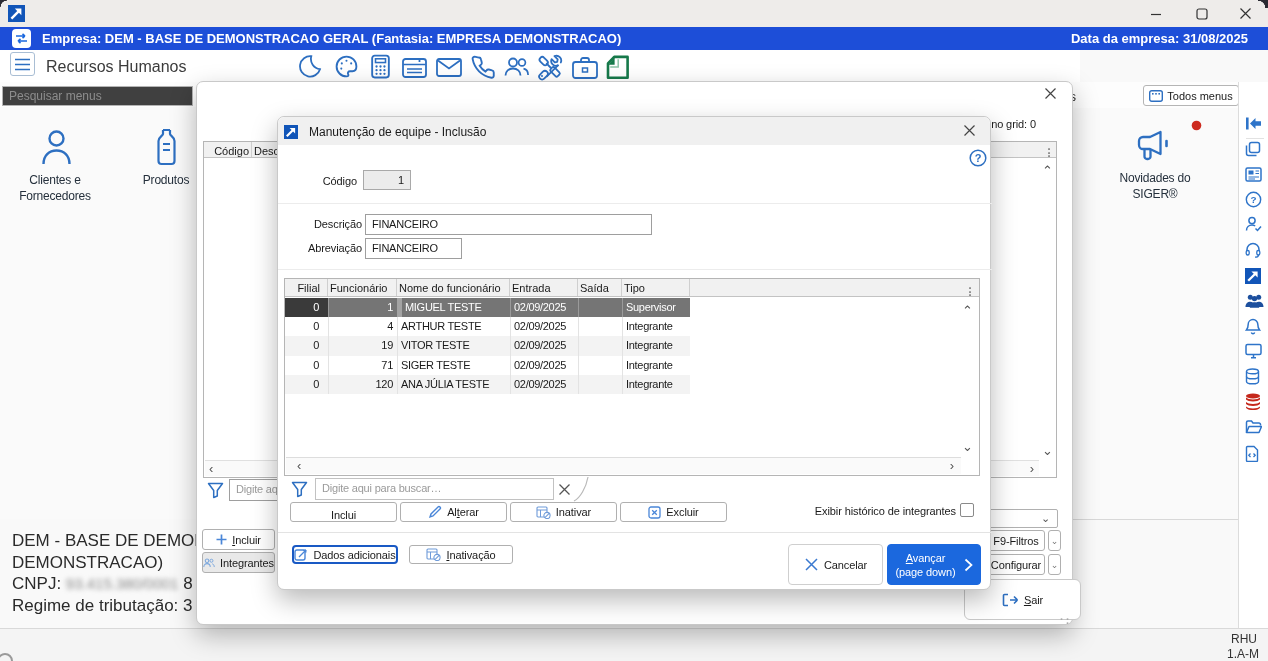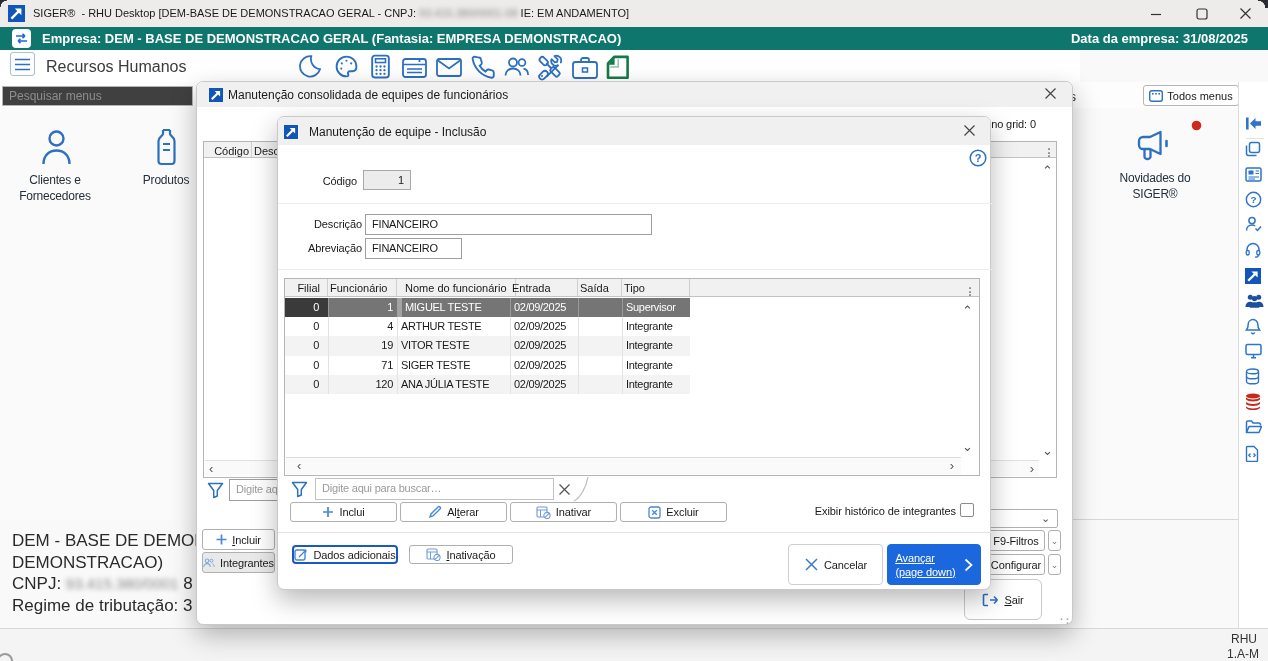--- a/index.html
+++ b/index.html
@@ -5,21 +5,21 @@
 * { margin:0; padding:0; box-sizing:border-box; }
 html,body { width:1268px; height:661px; overflow:hidden; font-family:"Liberation Sans", sans-serif; }
 body { position:relative; background:#f9f9f9; }
 .abs { position:absolute; }
 
 
 #titlebar { left:0; top:0; width:1268px; height:27px; background:#eeecea; }
 #titlebar .ttext { left:33px; top:7px; font-size:11px; color:#1a1a1a; white-space:nowrap; }
 .blurred { color:#888; filter:blur(2.5px); font-size:11px; }
 .wbtn { top:0; width:46px; height:27px; display:flex; align-items:center; justify-content:center; color:#333; }
-#bluebar { left:0; top:27px; width:1268px; height:23px; background:#0f766e; color:#fff; font-size:13px; font-weight:bold; }
+#bluebar { left:0; top:27px; width:1268px; height:23px; background:#1d4ed8; color:#fff; font-size:13px; font-weight:bold; }
 #bluebar .bicon { left:12px; top:2px; width:19px; height:19px; background:#fff; border-radius:4px; display:flex; align-items:center; justify-content:center; }
 #bluebar .btext { left:42px; top:4px; }
 #bluebar .bdate { right:20px; top:4px; }
 
 
 #toolbar { left:0; top:50px; width:1080px; height:32px; background:#fff; }
 #hamb { left:10px; top:2px; width:25px; height:24px; border:1px solid #a9bed4; border-radius:3px; display:flex; align-items:center; justify-content:center; }
 #rh-title { left:46px; top:8px; font-size:16px; color:#3b3b3b; }
 .ticn { position:absolute; top:54px; }
 
@@ -71,21 +71,20 @@
 </head>
 <body>
 
 
 <div class="abs" id="titlebar">
   <svg class="abs" style="left:8px;top:5px;" width="17" height="17">
       <rect x="0" y="0" width="17" height="17" fill="#1155b8"></rect>
       <path d="M3.4 13.6 L10.6 6.4" stroke="#fff" stroke-width="2.4" fill="none"></path>
       <path d="M6.8 3.6 H13.4 V10.2 Z" fill="#fff"></path>
     </svg>
-  <div class="abs ttext">SIGER®&nbsp; - RHU Desktop [DEM-BASE DE DEMONSTRACAO GERAL - CNPJ: <span class="blurred">93.415.380/0001-08</span> IE: EM ANDAMENTO]</div>
   <div class="abs wbtn" style="left:1133px;">
       <svg width="12" height="12">
         <path d="M1 6.5 H11" stroke="#333" stroke-width="1.2"></path>
       </svg>
     </div>
   <div class="abs wbtn" style="left:1179px;">
       <svg width="12" height="12">
         <rect x="1" y="1" width="10" height="10" rx="2" fill="none" stroke="#333" stroke-width="1.2"></rect>
       </svg>
     </div>
@@ -299,28 +298,20 @@
         <path d="M1.5 12.5 L4 6.5 H16.5 L14 12.5 Z" fill="none" stroke="#2e74c9" stroke-width="1.5" stroke-linejoin="round"></path>
       </svg></div>
     <div class="sbi" style="top:445px;"><svg width="14" height="17" viewBox="0 0 14 17">
         <path d="M1.5 15.5 v -13 a 1 1 0 0 1 1 -1 h 6.5 l 3.5 3.5 v 10.5 a 1 1 0 0 1 -1 1 h -9 a 1 1 0 0 1 -1 -1 Z" fill="none" stroke="#2e74c9" stroke-width="1.4"></path>
         <path d="M5.5 8.5 L3.8 10.3 L5.5 12 M8.5 8.5 L10.2 10.3 L8.5 12" fill="none" stroke="#2e74c9" stroke-width="1.3"></path>
       </svg></div>
   </div>
 
 
 <div class="abs dlg" id="dlg1">
-  <div class="dlg-title">
-    <svg style="position:absolute;left:10px;top:7px;" width="14" height="14">
-        <rect width="14" height="14" fill="#1155b8"></rect>
-        <path d="M2.8 11.2 L8.8 5.2" stroke="#fff" stroke-width="2.2" fill="none"></path>
-        <path d="M5.6 2.9 H11.1 V8.4 Z" fill="#fff"></path>
-      </svg>
-    <div class="dtext">Manutenção consolidada de equipes de funcionários</div>
-  </div>
   <div class="dlg-close" style="right:13px;"><svg width="13" height="13">
         <path d="M1.5 1.5 L11.5 11.5 M11.5 1.5 L1.5 11.5" stroke="#444" stroke-width="1.2"></path>
       </svg></div>
   <div class="lbl" style="right:36px; top:36px; font-size:11px;">Registros no grid: 0</div>
 
   <div class="gridpanel" style="left:6px; top:59px; width:854px; height:337px;">
     <div class="ghead" style="height:16px;">
       <div class="gcell" style="left:0; width:48px; text-align:right;">Código</div>
       <div class="gcell" style="left:48px; width:352px;">Descrição</div>
     </div>
@@ -353,21 +344,21 @@
       <span>Integrantes</span>
     </div>
 
   <div class="btn" style="left:759px; top:427px; width:102px; height:19px; border-radius:2px;">
       <span style="position:absolute; right:7px; top:2px; color:#555;">⌄</span>
     </div>
   <div class="btn" style="left:790px; top:448px; width:58px; height:21px;">F9-Filtros</div>
   <div class="btn" style="left:851px; top:448px; width:13px; height:21px; font-size:9px; color:#777;">⌄</div>
   <div class="btn" style="left:790px; top:472px; width:58px; height:21px;">Configurar</div>
   <div class="btn" style="left:851px; top:472px; width:13px; height:21px; font-size:9px; color:#777;">⌄</div>
-  <div class="btn" style="left:767px; top:497px; width:78px; height:41px; border-radius:6px; border-color:#c9c9c9;">
+  <div class="btn" style="left:767px; top:497px; width:117px; height:41px; border-radius:6px; border-color:#c9c9c9;">
       <svg width="17" height="14" viewBox="0 0 17 14">
         <path d="M6 1.5 H2.5 a 1 1 0 0 0 -1 1 v 9 a 1 1 0 0 0 1 1 H6 M8 7 h 7.5 M15.5 7 L12 3.5 M15.5 7 L12 10.5" fill="none" stroke="#2d6fc1" stroke-width="1.6"></path>
       </svg>
       <span><u>S</u>air</span>
     </div>
   <div class="dots3" style="right:4px; bottom:2px; color:#aaa;">.&nbsp;.<br>&nbsp;&nbsp;.</div>
 </div>
 
 
 <div class="abs dlg" id="dlg2">
@@ -394,21 +385,21 @@
   <div class="lbl" style="left:0px; top:101px; width:84px;">Descrição</div>
   <div class="inp" style="left:87px; top:97px; width:287px; height:21px;">FINANCEIRO</div>
   <div class="lbl" style="left:0px; top:125px; width:84px;">Abreviação</div>
   <div class="inp" style="left:87px; top:121px; width:97px; height:21px;">FINANCEIRO</div>
   <div class="sep" style="left:0px; top:152px; width:714px;"></div>
 
   <div class="gridpanel" id="grid2" style="left:6px; top:161px; width:696px; height:198px;">
     <div class="ghead" style="height:18px;">
       <div class="gcell" style="left:0; width:43px; text-align:right; padding-right:7px;">Filial</div>
       <div class="gcell" style="left:43px; width:69px; text-align:right; padding-right:9px;">Funcionário</div>
-      <div class="gcell" style="left:118px; width:113px;">Nome do funcionário</div>
+      <div class="gcell" style="left:112px; width:113px;">Nome do funcionário</div>
       <div class="gcell" style="left:225px; width:68px;">Entrada</div>
       <div class="gcell" style="left:293px; width:44px;">Saída</div>
       <div class="gcell" style="left:337px; width:68px;">Tipo</div>
     </div>
     <div id="gridrows">
         <div class="grow" style="left:0; top:19.0px; width:405px; height:19.2px; background:#757575; color:#ffffff;">
           <div class="gc" style="left:0px; width:43px; text-align:right; padding-right:9px;background:#3a3a3a;">0</div>
           <div class="gc" style="left:43px; width:69px; text-align:right; padding-right:4px;border-left:1px solid #9a9a9a;">1</div>
           <div class="gc" style="left:112px; width:113px; border-left:5px solid #a3a3a3;">MIGUEL TESTE</div>
           <div class="gc" style="left:225px; width:68px; border-left:1px solid #9a9a9a;">02/09/2025</div>
@@ -460,21 +451,21 @@
       <path d="M1.5 1.5 H15.5 L10.3 8.5 V14 L6.7 15.5 V8.5 Z" fill="none" stroke="#2d6fc1" stroke-width="1.5" stroke-linejoin="round"></path>
     </svg>
   <div class="inp" style="left:37px; top:361px; width:239px; height:22px; color:#9a9a9a; border-color:#c2c2c2;">Digite aqui para buscar…</div>
   <div class="abs" style="left:280px; top:365px;"><svg width="13" height="13">
         <path d="M1.5 1.5 L11.5 11.5 M11.5 1.5 L1.5 11.5" stroke="#555" stroke-width="1.3"></path>
       </svg></div>
   <svg style="position:absolute; left:294px; top:359px;" width="22" height="26">
       <path d="M2 25 C 8 22 14 12 16 1" stroke="#b9b9b9" stroke-width="1.2" fill="none"></path>
     </svg>
 
-  <div class="btn" style="left:12px; top:385px; width:107px; height:20px;">
+  <div class="btn" style="left:12px; top:385px; width:107px; height:20px;flex-direction:column;">
       <svg width="12" height="12">
         <path d="M6 1 V11 M1 6 H11" stroke="#4a86d8" stroke-width="1.7"></path>
       </svg>
       <span>Inclui</span>
     </div>
   <div class="btn" style="left:122px; top:385px; width:107px; height:20px;">
       <svg width="14" height="14" viewBox="0 0 14 14">
         <path d="M2 12 L3 9 L10 2 a 1.3 1.3 0 0 1 2 2 L5 11 Z" fill="none" stroke="#4a86d8" stroke-width="1.4"></path>
       </svg>
       <span>Al<u>t</u>erar</span>
@@ -516,21 +507,21 @@
       </svg>
       <span><u>I</u>nativação</span>
     </div>
   <div class="btn" style="left:510px; top:427px; width:95px; height:41px; border-radius:4px; border-color:#cfcfcf;">
       <svg width="15" height="15">
         <path d="M2 2 L13 13 M13 2 L2 13" stroke="#3a79d0" stroke-width="1.5"></path>
       </svg>
       <span>Cancelar</span>
     </div>
   <div class="btn" style="left:609px; top:427px; width:94px; height:41px; border-radius:4px; background:#1b68de; border-color:#1b68de; color:#fff; gap:8px;">
-      <span style="line-height:14px;text-decoration:underline;"><u>A</u>vançar<br>(page down)</span>
+      <span style="text-align:center; line-height:14px;"><u>A</u>vançar<br>(page down)</span>
       <svg width="9" height="14">
         <path d="M1.5 1.5 L7.5 7 L1.5 12.5" stroke="#fff" stroke-width="1.7" fill="none"></path>
       </svg>
     </div>
 </div>
 
 
 
 
 </body></html>

